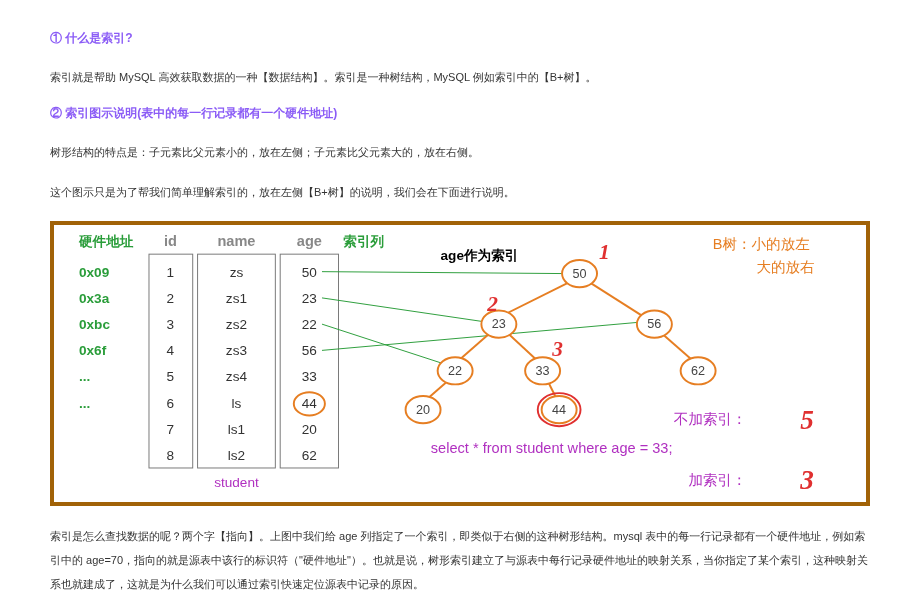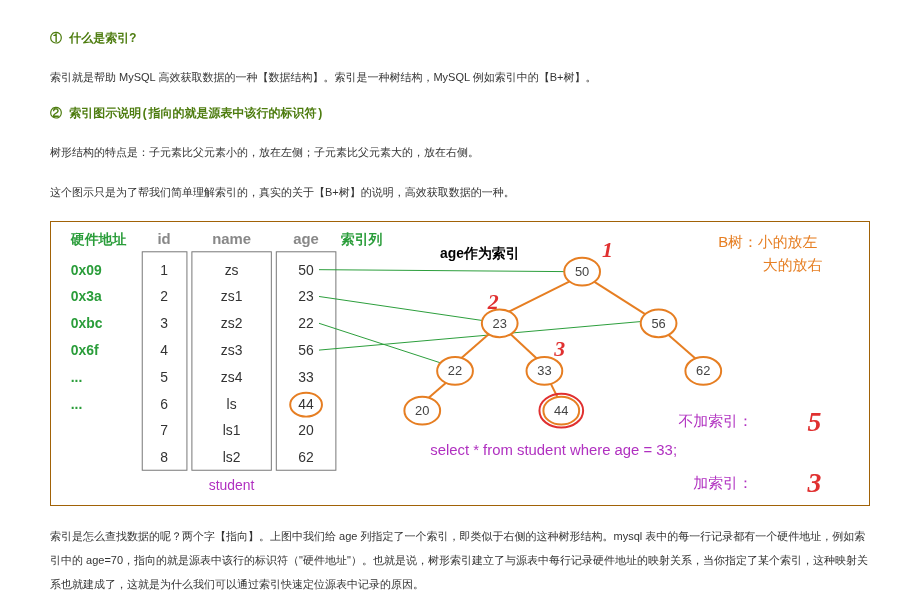--- a/index.html
+++ b/index.html
@@ -9,31 +9,30 @@
       width: 920px;
       height: 596px;
       padding: 30px 50px 20px 50px;
       color: #333;
       overflow: hidden;
     }
     .heading {
       font-size: 12px;
       font-weight: bold;
       margin-bottom: 18px;
-      color: #4d7c0f;
-      font-family: Liberation Mono, monospace;
+      color: #8b5cf6;
     }
     .paragraph {
       font-size: 11px;
       line-height: 2.2;
       margin-bottom: 16px;
       color: #333;
     }
     .diagram-container {
-      border: 1px solid #a16207;
+      border: 4px solid #a16207;
       width: 820px;
       height: 285px;
       position: relative;
       margin-bottom: 18px;
       background: #fff;
     }
     .diagram-svg {
       position: absolute;
       top: 0; left: 0;
       width: 100%; height: 100%;
@@ -50,23 +49,23 @@
     .green-line { stroke: #2a9d3a; stroke-width: 1; fill: none; }
     .orange-line { stroke: #e67e22; stroke-width: 2; fill: none; }
     .student-label { font: 14px sans-serif; fill: #b030c0; text-anchor: middle; }
     .age-idx-label { font: bold 14px sans-serif; fill: #000; text-anchor: middle; }
   </style>
 </head>
 <body>
 
 <div class="heading">① 什么是索引?</div>
 <div class="paragraph">索引就是帮助 MySQL 高效获取数据的一种【数据结构】。索引是一种树结构，MySQL 例如索引中的【B+树】。</div>
-<div class="heading">② 索引图示说明(指向的就是源表中该行的标识符)</div>
+<div class="heading">② 索引图示说明(表中的每一行记录都有一个硬件地址)</div>
 <div class="paragraph">树形结构的特点是：子元素比父元素小的，放在左侧；子元素比父元素大的，放在右侧。</div>
-<div class="paragraph">这个图示只是为了帮我们简单理解索引的，真实的关于【B+树】的说明，高效获取数据的一种。</div>
+<div class="paragraph">这个图示只是为了帮我们简单理解索引的，放在左侧【B+树】的说明，我们会在下面进行说明。</div>
 
 <div class="diagram-container">
 <svg class="diagram-svg" viewBox="0 0 820 285">
 
   <text class="hw-label" x="18" y="22">硬件地址</text>
   <text class="tbl-header" x="112" y="22" text-anchor="middle">id</text>
   <text class="tbl-header" x="180" y="22" text-anchor="middle">name</text>
   <text class="tbl-header" x="255" y="22" text-anchor="middle">age</text>
   <text class="idx-label" x="290" y="22">索引列</text>
   <text class="age-idx-label" x="430" y="36">age作为索引</text>

